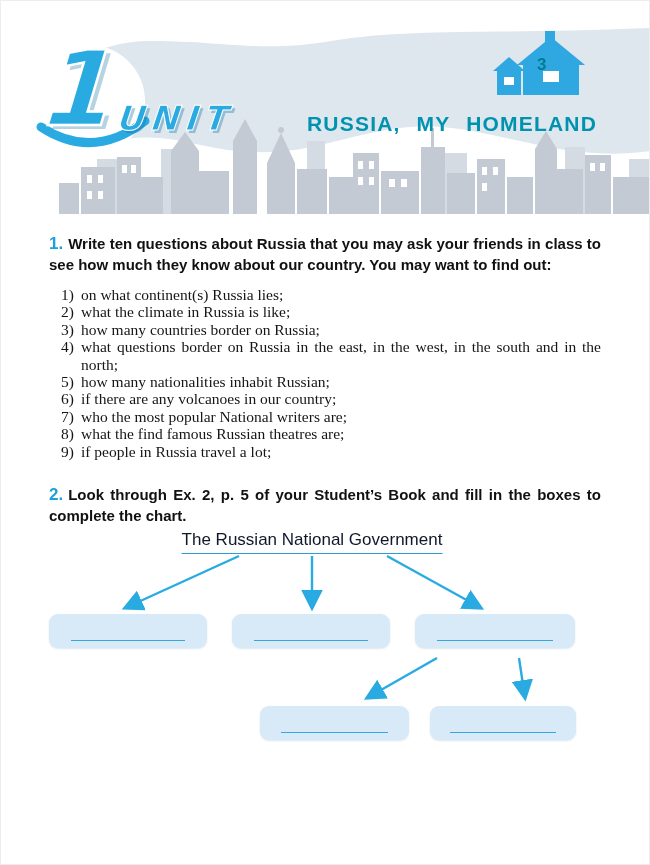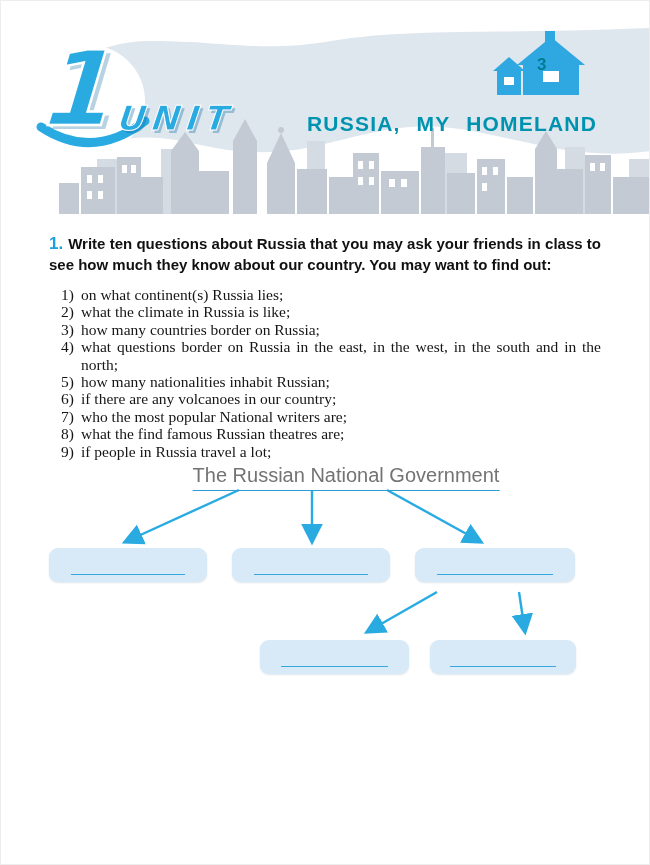--- a/index.html
+++ b/index.html
@@ -69,22 +69,22 @@
   }
   .q-item { display:flex; }
   .q-num { flex:0 0 32px; text-align:right; padding-right:7px; }
   .q-text { flex:1; text-align:justify; }
 
   
   .chart { position:relative; height:235px; margin-top:2px; }
   .chart-arrows { position:absolute; left:0; top:0; pointer-events:none; }
   .chart-title {
     position:absolute; left:311px; top:2px; transform:translateX(-50%);
-    color:#737373; font-size:20px; white-space:nowrap;
-    padding-bottom:3px; border-bottom:1.5px solid #2B9CD4;margin-left:34px;
+    color:#0f172a; font-size:17px; white-space:nowrap;
+    padding-bottom:3px; border-bottom:1.5px solid #2B9CD4;
   }
   .fill-box {
     position:absolute; height:34px;
     background:#D8EAF7; border-radius:9px;
     box-shadow:0 1px 2px rgba(70,115,150,.18);
     cursor:text;
   }
   .fill-box .write-line {
     position:absolute; left:14%; right:14%; bottom:7px;
     border-bottom:1.6px solid #35A8DE;
@@ -218,20 +218,23 @@
           <span class="q-num">8)</span>
           <span class="q-text">what the find famous Russian theatres are;</span>
         </div>
         <div class="q-item">
           <span class="q-num">9)</span>
           <span class="q-text">if people in Russia travel a lot;</span>
         </div>
       </div>
     </section>
 
+    <section class="exercise-2">
+      <p class="instruction"><span class="ex-num">2.</span><span>Look through Ex. 2, p. 5 of your Student’s Book and fill in the boxes to complete the chart.</span></p>
+    </section>
   </div>
 
   <div class="chart">
     <svg class="chart-arrows" width="650" height="235" viewBox="0 0 650 235">
       <defs>
         <marker id="ah" markerWidth="9" markerHeight="9" refX="7.5" refY="4.5" orient="auto">
           <path d="M0,0 L9,4.5 L0,9 Z" fill="#29ABE2"></path>
         </marker>
       </defs>
       <line x1="238" y1="28" x2="124" y2="80" stroke="#29ABE2" stroke-width="2.4" marker-end="url(#ah)"></line>

